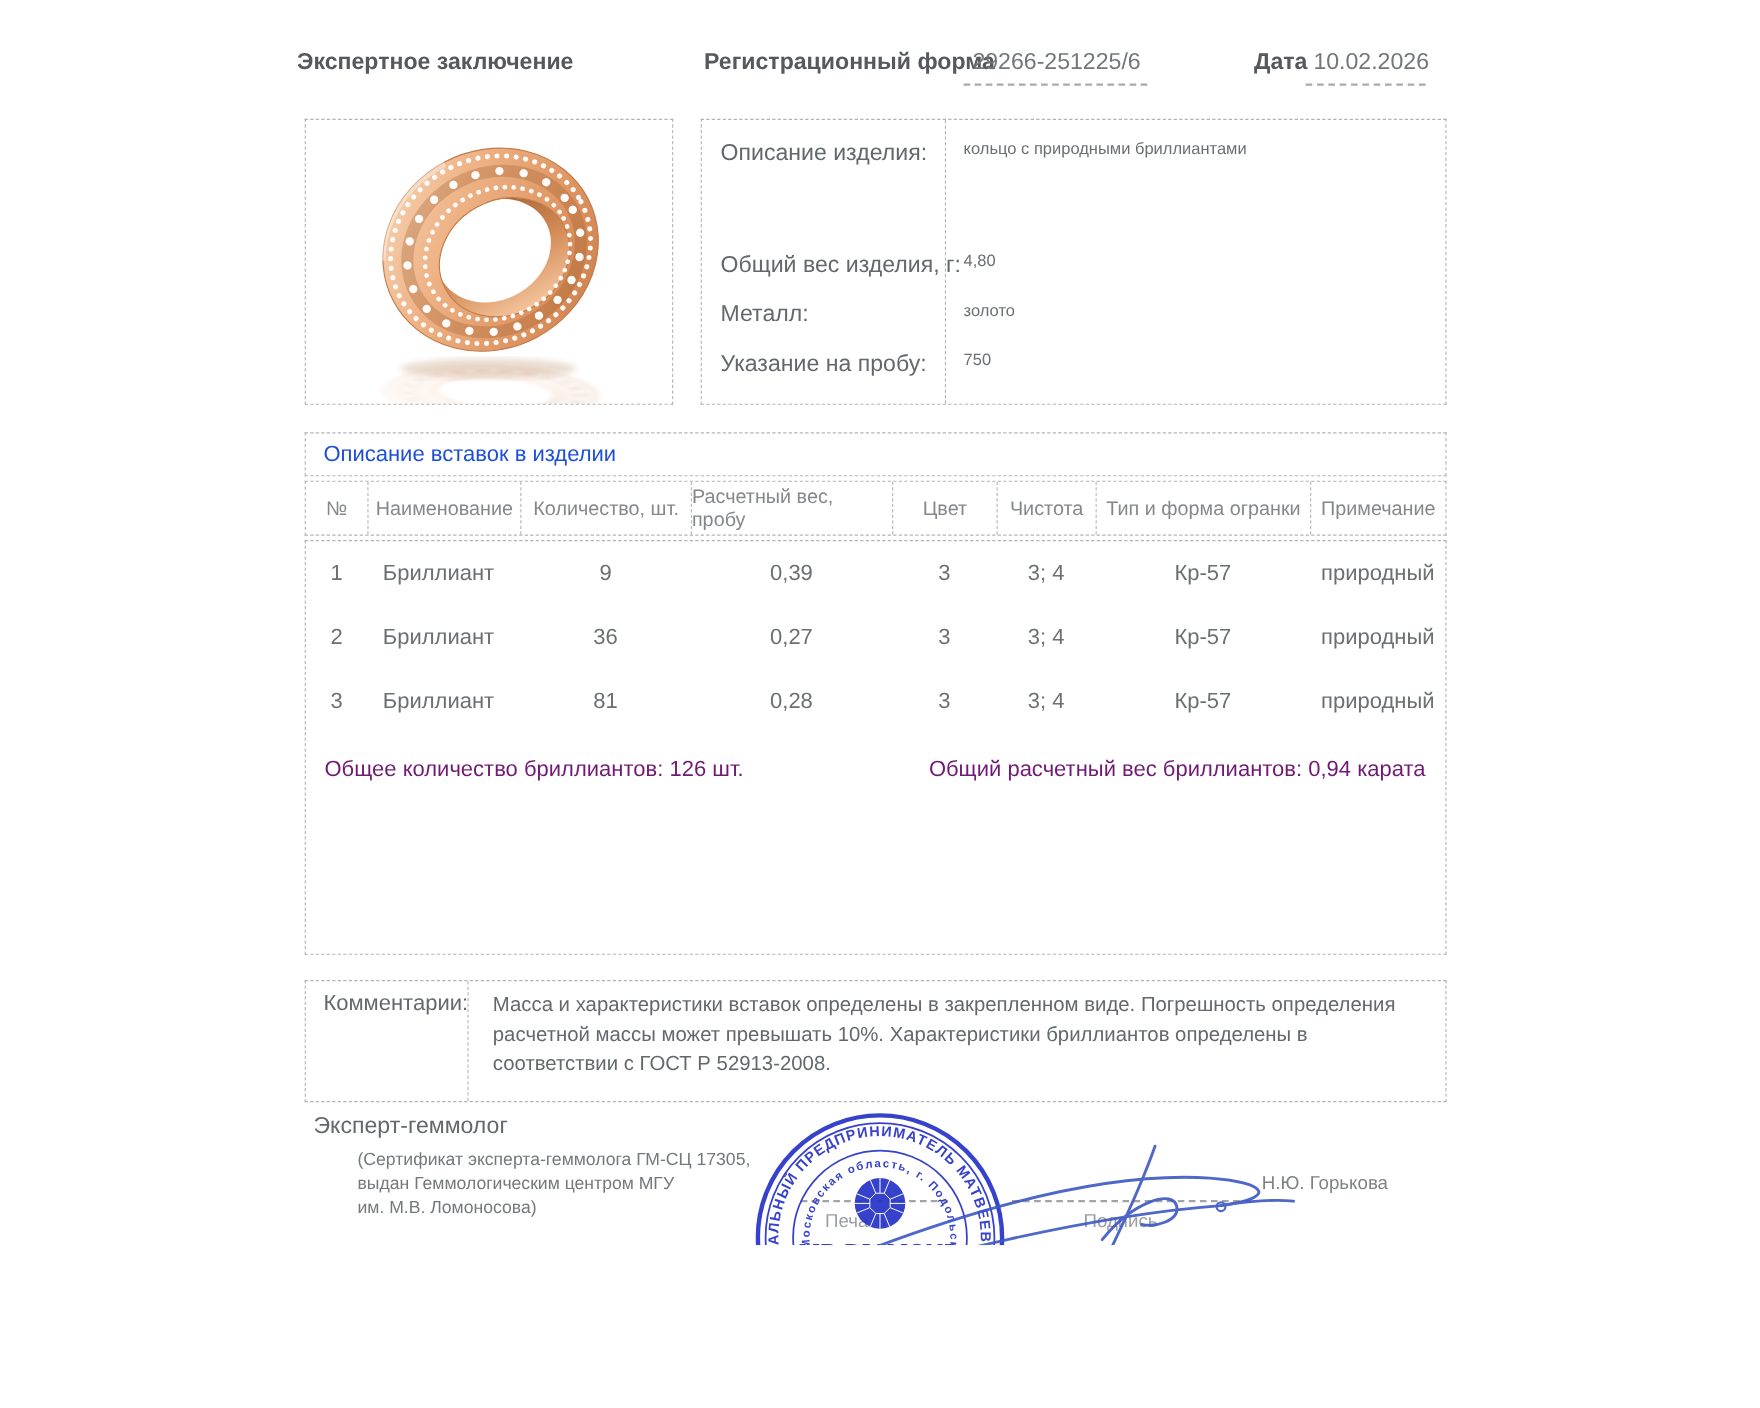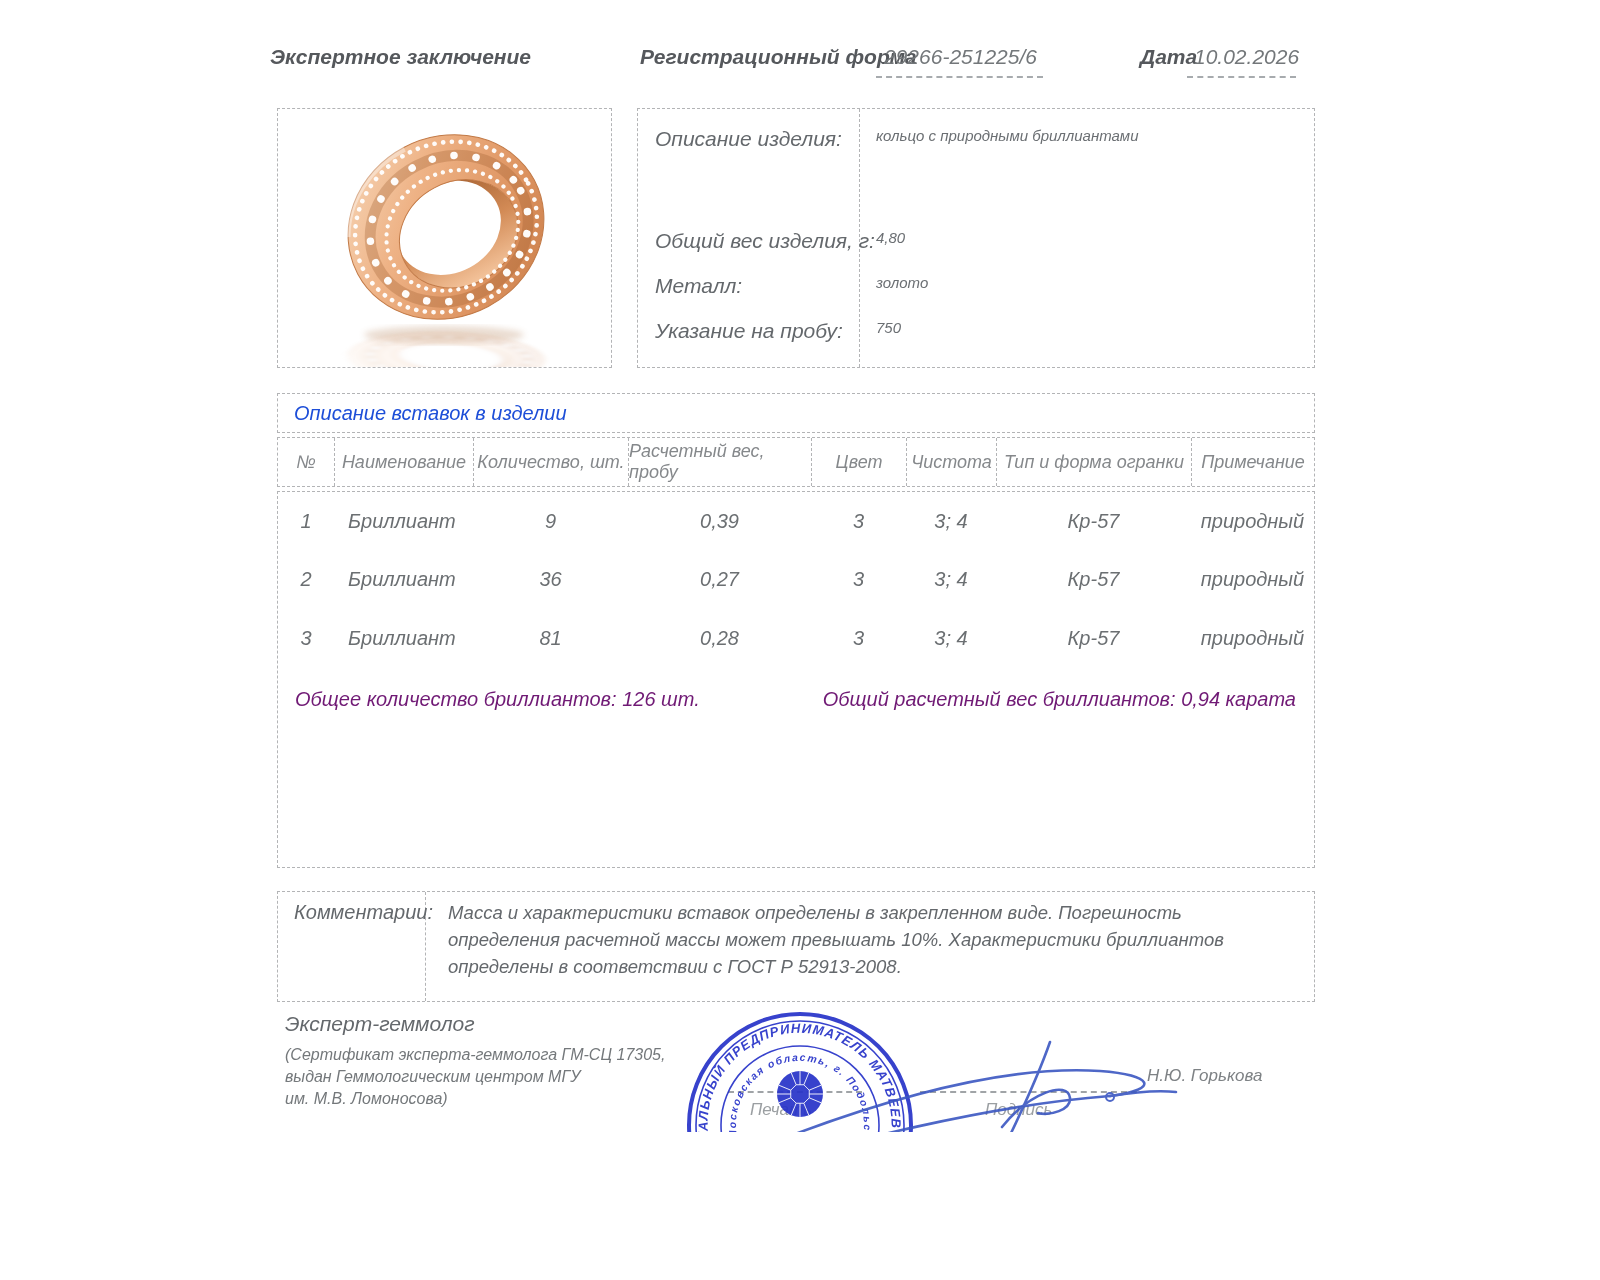--- a/index.html
+++ b/index.html
@@ -1,17 +1,17 @@
 <!DOCTYPE html>
 <html><head>
 <meta charset="utf-8">
 <style>
   html,body{margin:0;padding:0;background:#ffffff;}
   .page{position:relative;width:1600px;height:1132px;background:#ffffff;overflow:hidden;
-        font-family:"Liberation Sans",sans-serif;color:#66696d;font-style:italic;}
+        font-family:"Liberation Sans",sans-serif;color:#66696d;}
   .abs{position:absolute;}
   .bold-label{font-weight:bold;color:#55585c;font-size:21px;}
   .val{color:#73777a;font-size:21px;}
   .dash-box{border:1px dashed #b3b4b6;box-sizing:border-box;}
   .dash-underline{border-bottom:2px dashed #a7abae;}
   
   .desc-row-label{position:absolute;left:17px;font-size:21px;color:#64686c;}
   .desc-row-value{position:absolute;left:238px;font-size:15px;color:#6b6f73;}
   .desc-divider{position:absolute;left:221px;top:0;bottom:0;border-left:1px dashed #b3b4b6;}
   
@@ -19,21 +19,21 @@
   .hcell{font-size:18px;color:#85888b;display:flex;align-items:center;justify-content:center;
          border-left:1px dashed #b3b4b6;}
   .hcell:first-child{border-left:none;}
   .dcell{font-size:20px;color:#6b6f72;display:flex;align-items:center;justify-content:center;}
   .dcell.name{justify-content:flex-start;padding-left:14px;}
   .total{font-size:20px;color:#701a75;}
   
   .comments-text{font-size:18.5px;line-height:27px;color:#64686c;}
   
   .small-grey{color:#9b9fa2;font-size:17px;}
-  .cert{font-size:16px;line-height:22px;color:#74787b;white-space:pre-line;}
+  .cert{font-size:16px;line-height:22px;color:#74787b;white-space:pre-line;margin-left:40px;}
 </style>
 </head>
 <body>
 
 <div class="page">
 
   <div class="abs bold-label" style="left:270px;top:45px;">Экспертное заключение</div>
   <div class="abs bold-label" style="left:640px;top:45px;">Регистрационный форма</div>
   <div class="abs val" style="left:884px;top:45px;">29266-251225/6</div>
   <div class="abs dash-underline" style="left:876px;top:50px;width:167px;height:26px;"></div>

